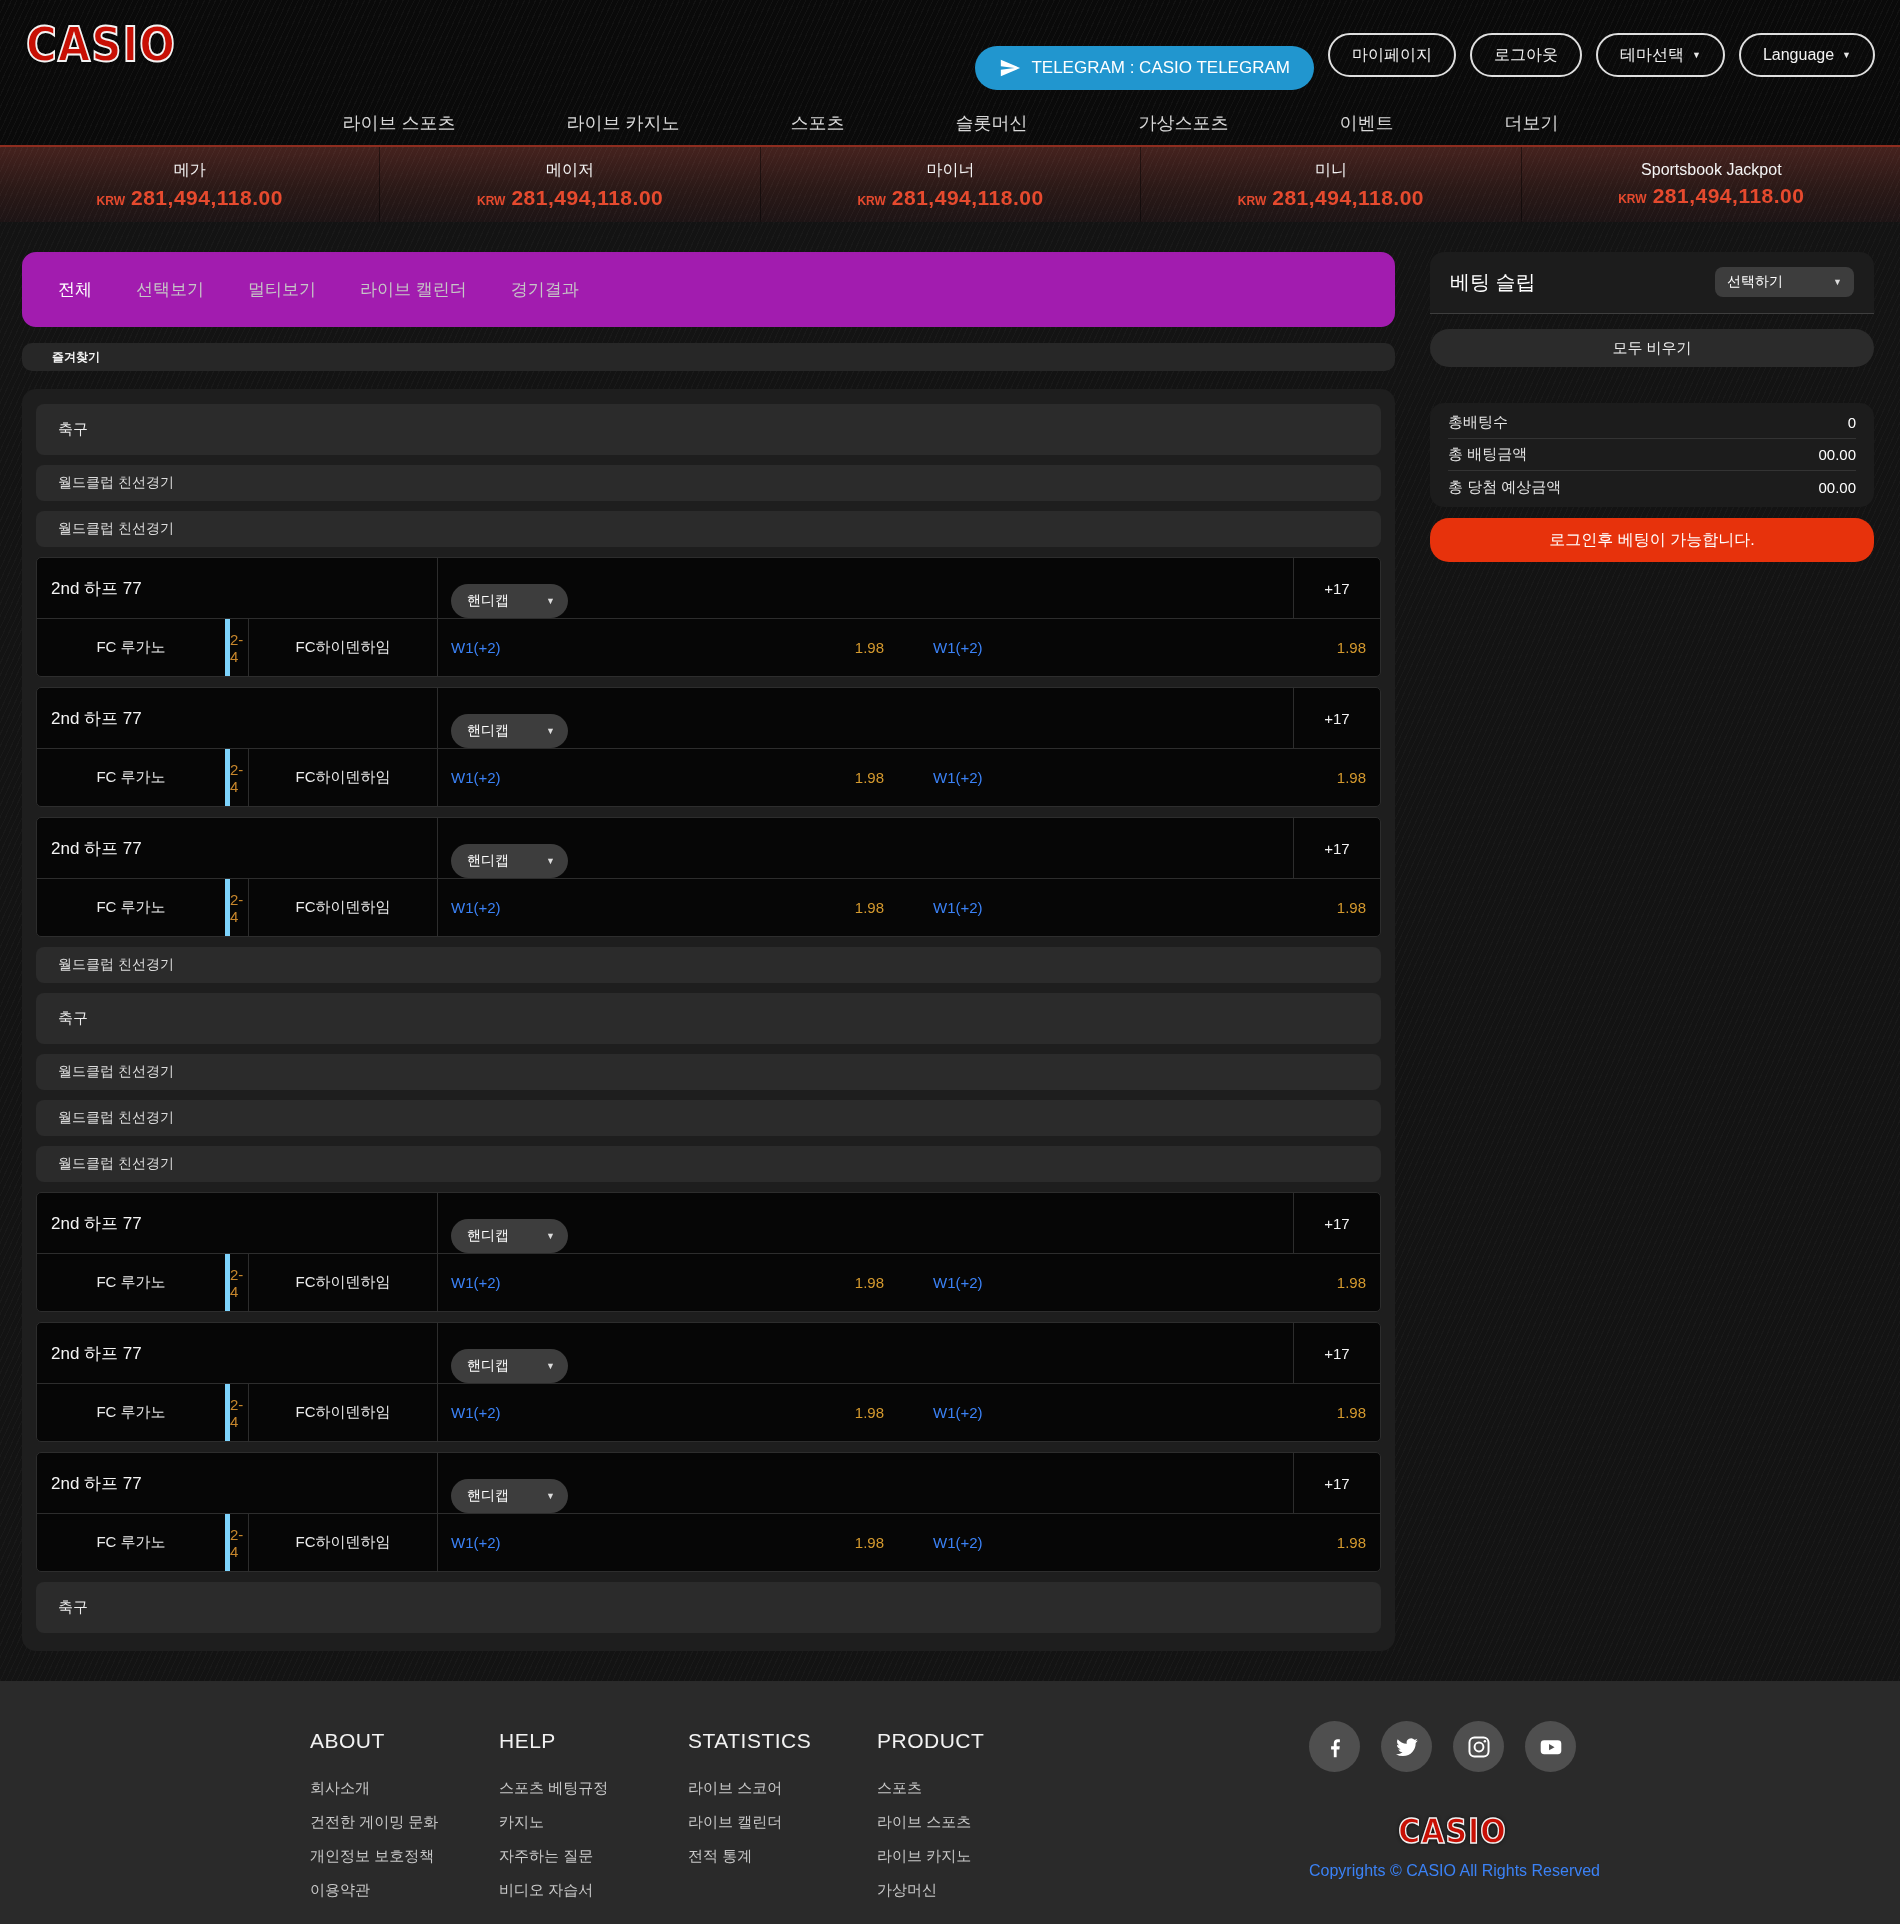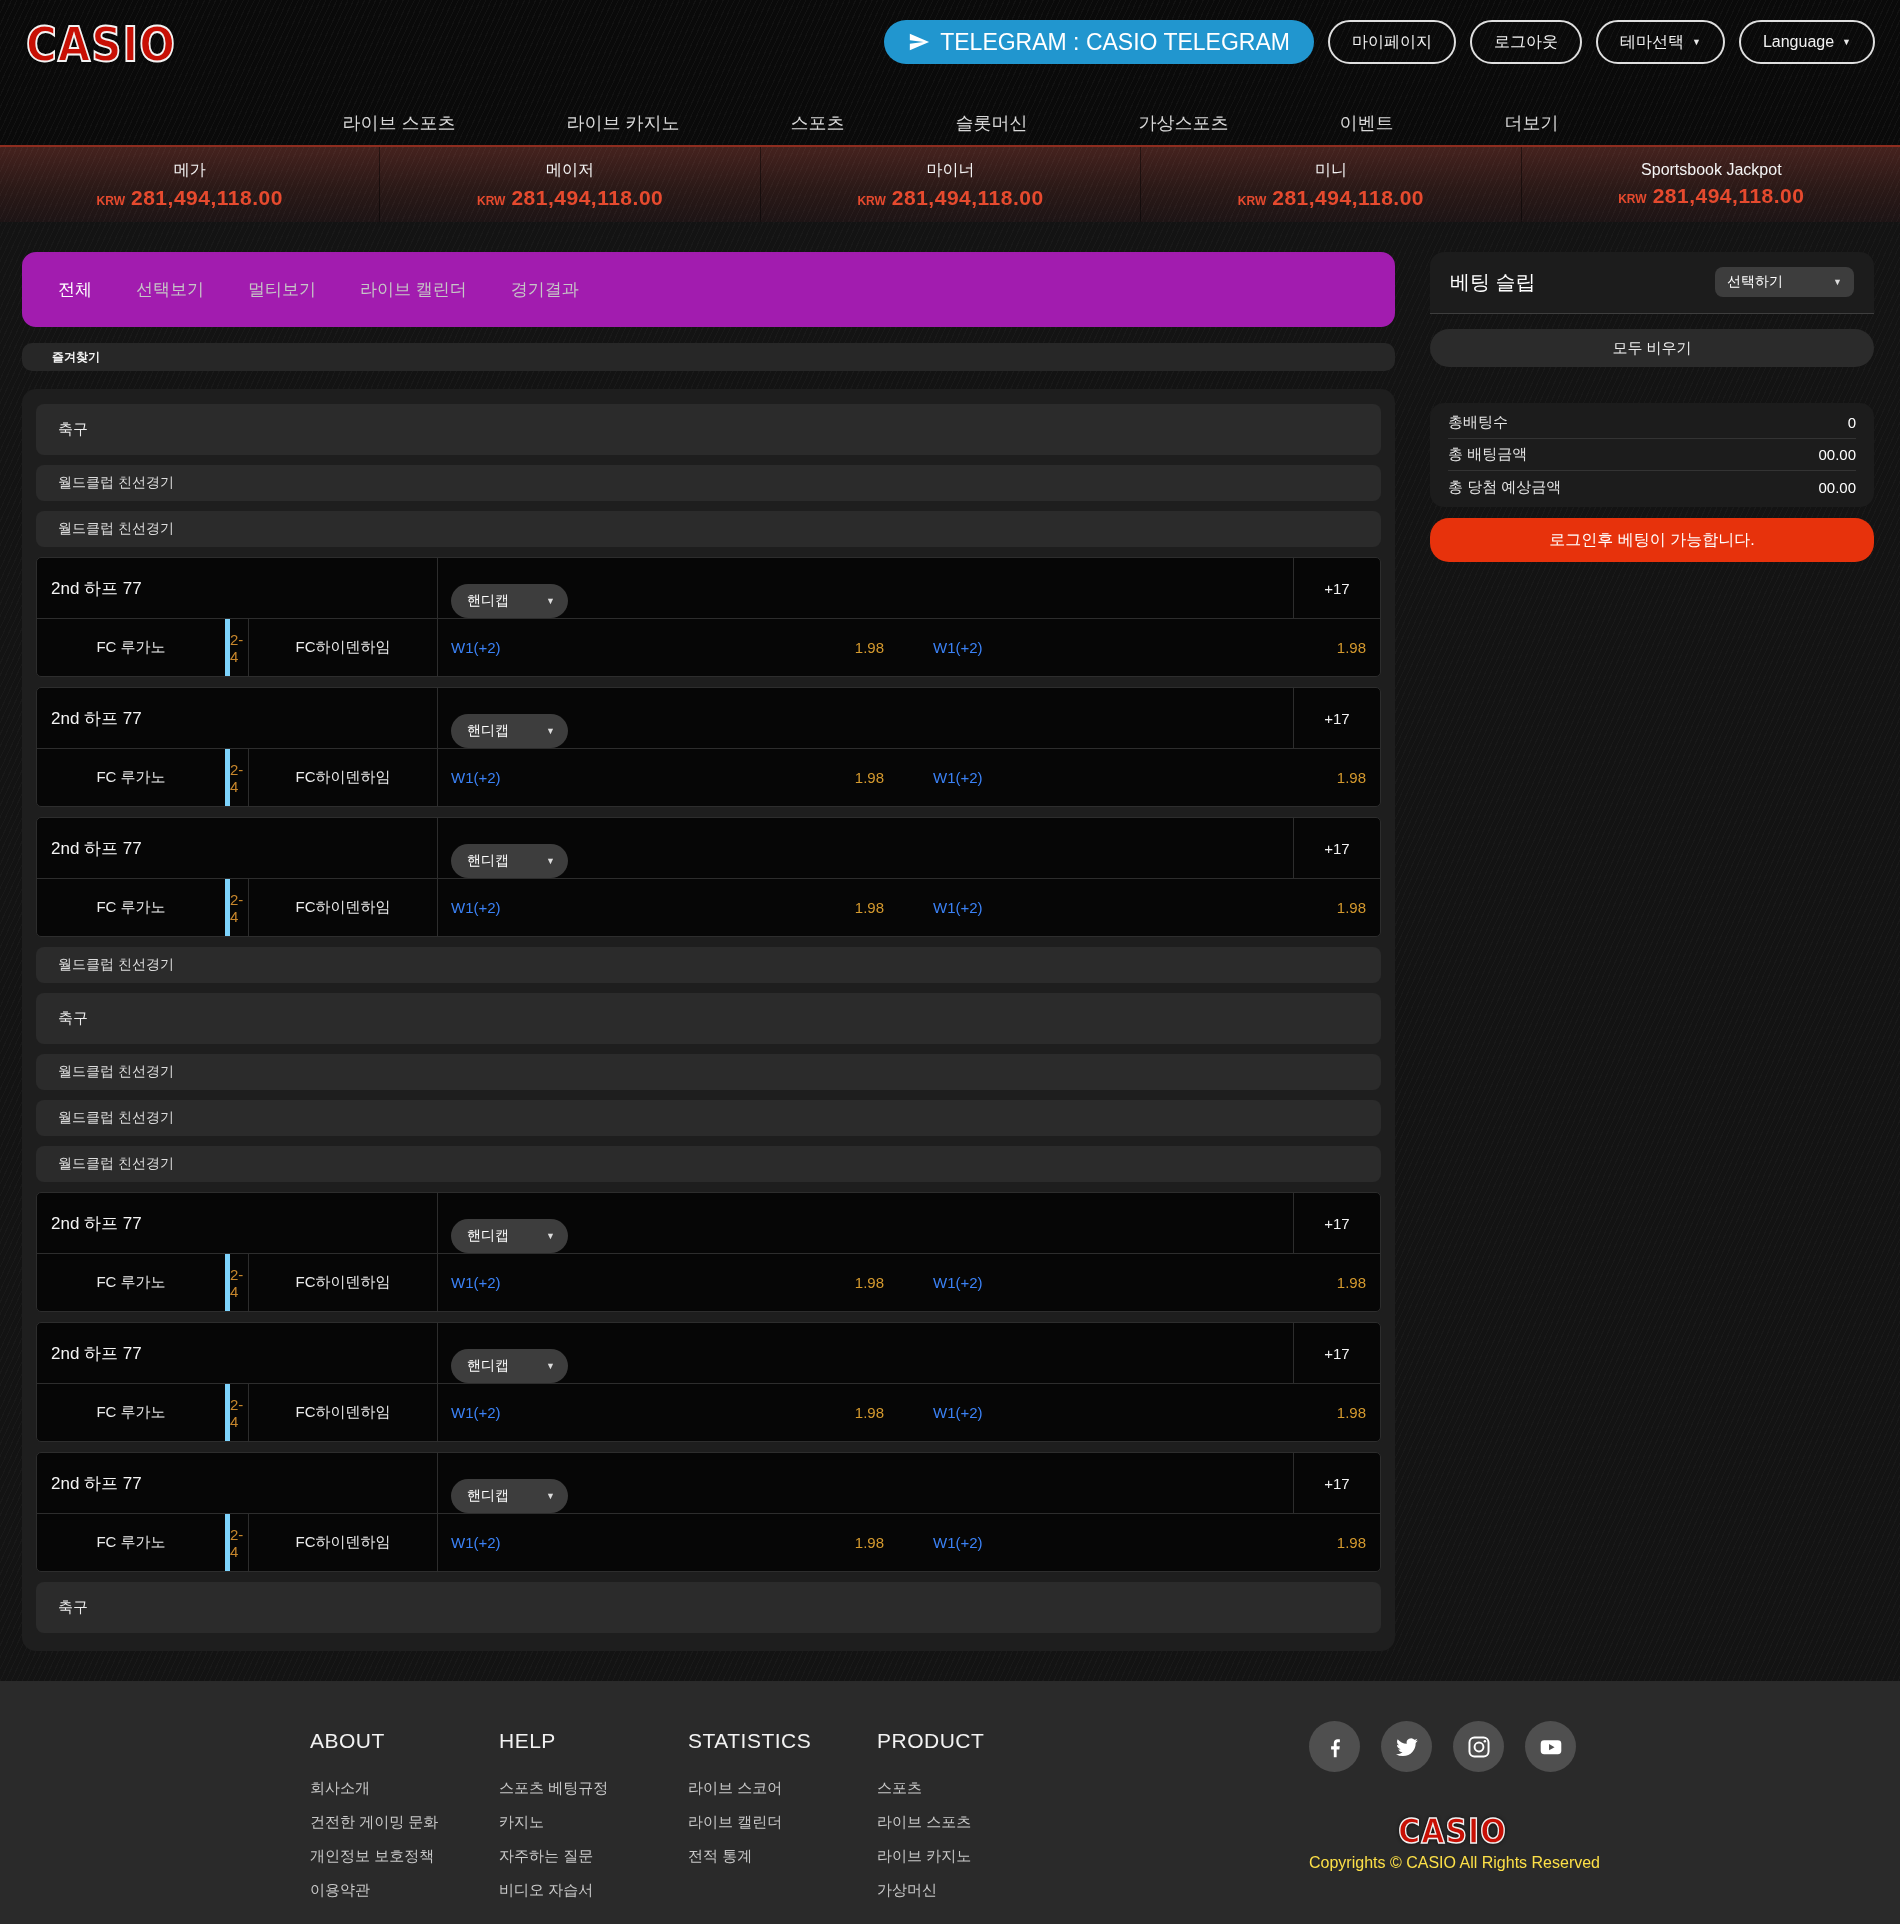--- a/index.html
+++ b/index.html
@@ -20,21 +20,21 @@
     font-weight:900; font-size:42px; letter-spacing:1px; line-height:1;
     color:#c81005; -webkit-text-stroke:1.7px #f2f2f2;
     text-shadow:0 0 4px rgba(0,0,0,.9);
     font-family:"DejaVu Sans","Liberation Sans",sans-serif;
     transform:scaleY(1.15); display:inline-block;
   }
   .topbar .logo-wrap{ position:absolute; left:26px; top:24px; cursor:pointer;}
   .top-actions{ position:absolute; right:26px; top:20px; display:flex; gap:14px; align-items:center; }
   .tg-btn{
     height:44px; border-radius:22px; background:#2196cf; color:#fff;
-    display:flex; align-items:center; gap:10px; padding:0 24px; font-size:23px; cursor:pointer;
+    display:flex; align-items:center; gap:10px; padding:0 24px; font-size:17px; cursor:pointer;margin-top:26px;
   }
   .tg-btn svg{ width:22px; height:22px; }
   .pill-btn{
     height:44px; border-radius:22px; border:2px solid #dfdfdf; color:#f2f2f2;
     display:flex; align-items:center; gap:8px; padding:0 22px; font-size:16px; background:transparent; cursor:pointer;
   }
   .pill-btn .chev{ font-size:9px; color:#e8e8e8; }
   .main-nav{ position:absolute; bottom:10px; left:0; right:0; display:flex; justify-content:center; gap:111px; list-style:none; }
   .main-nav li{ color:#d8d8d8; font-size:18px; cursor:pointer; white-space:nowrap; }
   
@@ -122,21 +122,21 @@
   .footer-cols{ display:flex; margin-left:310px; }
   .footer-col{ width:189px; }
   .footer-col h4{ color:#f2f2f2; font-size:21px; font-weight:400; letter-spacing:0.5px; margin:12px 0 26px; }
   .footer-link{ display:block; color:#c9c9c9; font-size:15px; margin-bottom:15px; cursor:pointer; white-space:nowrap; }
   .footer-right{ position:absolute; left:1309px; top:40px; width:287px; }
   .social-row{ display:flex; gap:21px; }
   .social-circle{ width:51px; height:51px; border-radius:50%; background:#4f4f4f; display:flex; align-items:center; justify-content:center; cursor:pointer; }
   .social-circle svg{ width:26px; height:26px; }
   .footer-logo{ text-align:center; margin-top:44px; }
   .footer-logo .logo-text{ font-size:30px; -webkit-text-stroke:1.3px #f2f2f2; }
-  .copyright{ margin-top:8px; color:#fde047; font-size:16px; text-align:center; white-space:nowrap; }
+  .copyright{ margin-top:16px; color:#3b82f6; font-size:16px; text-align:center; white-space:nowrap; }
 </style>
 </head>
 <body>
 
 <header class="topbar">
   <div class="logo-wrap">
     <span class="logo-text">CASIO</span>
   </div>
 
   <div class="top-actions">

